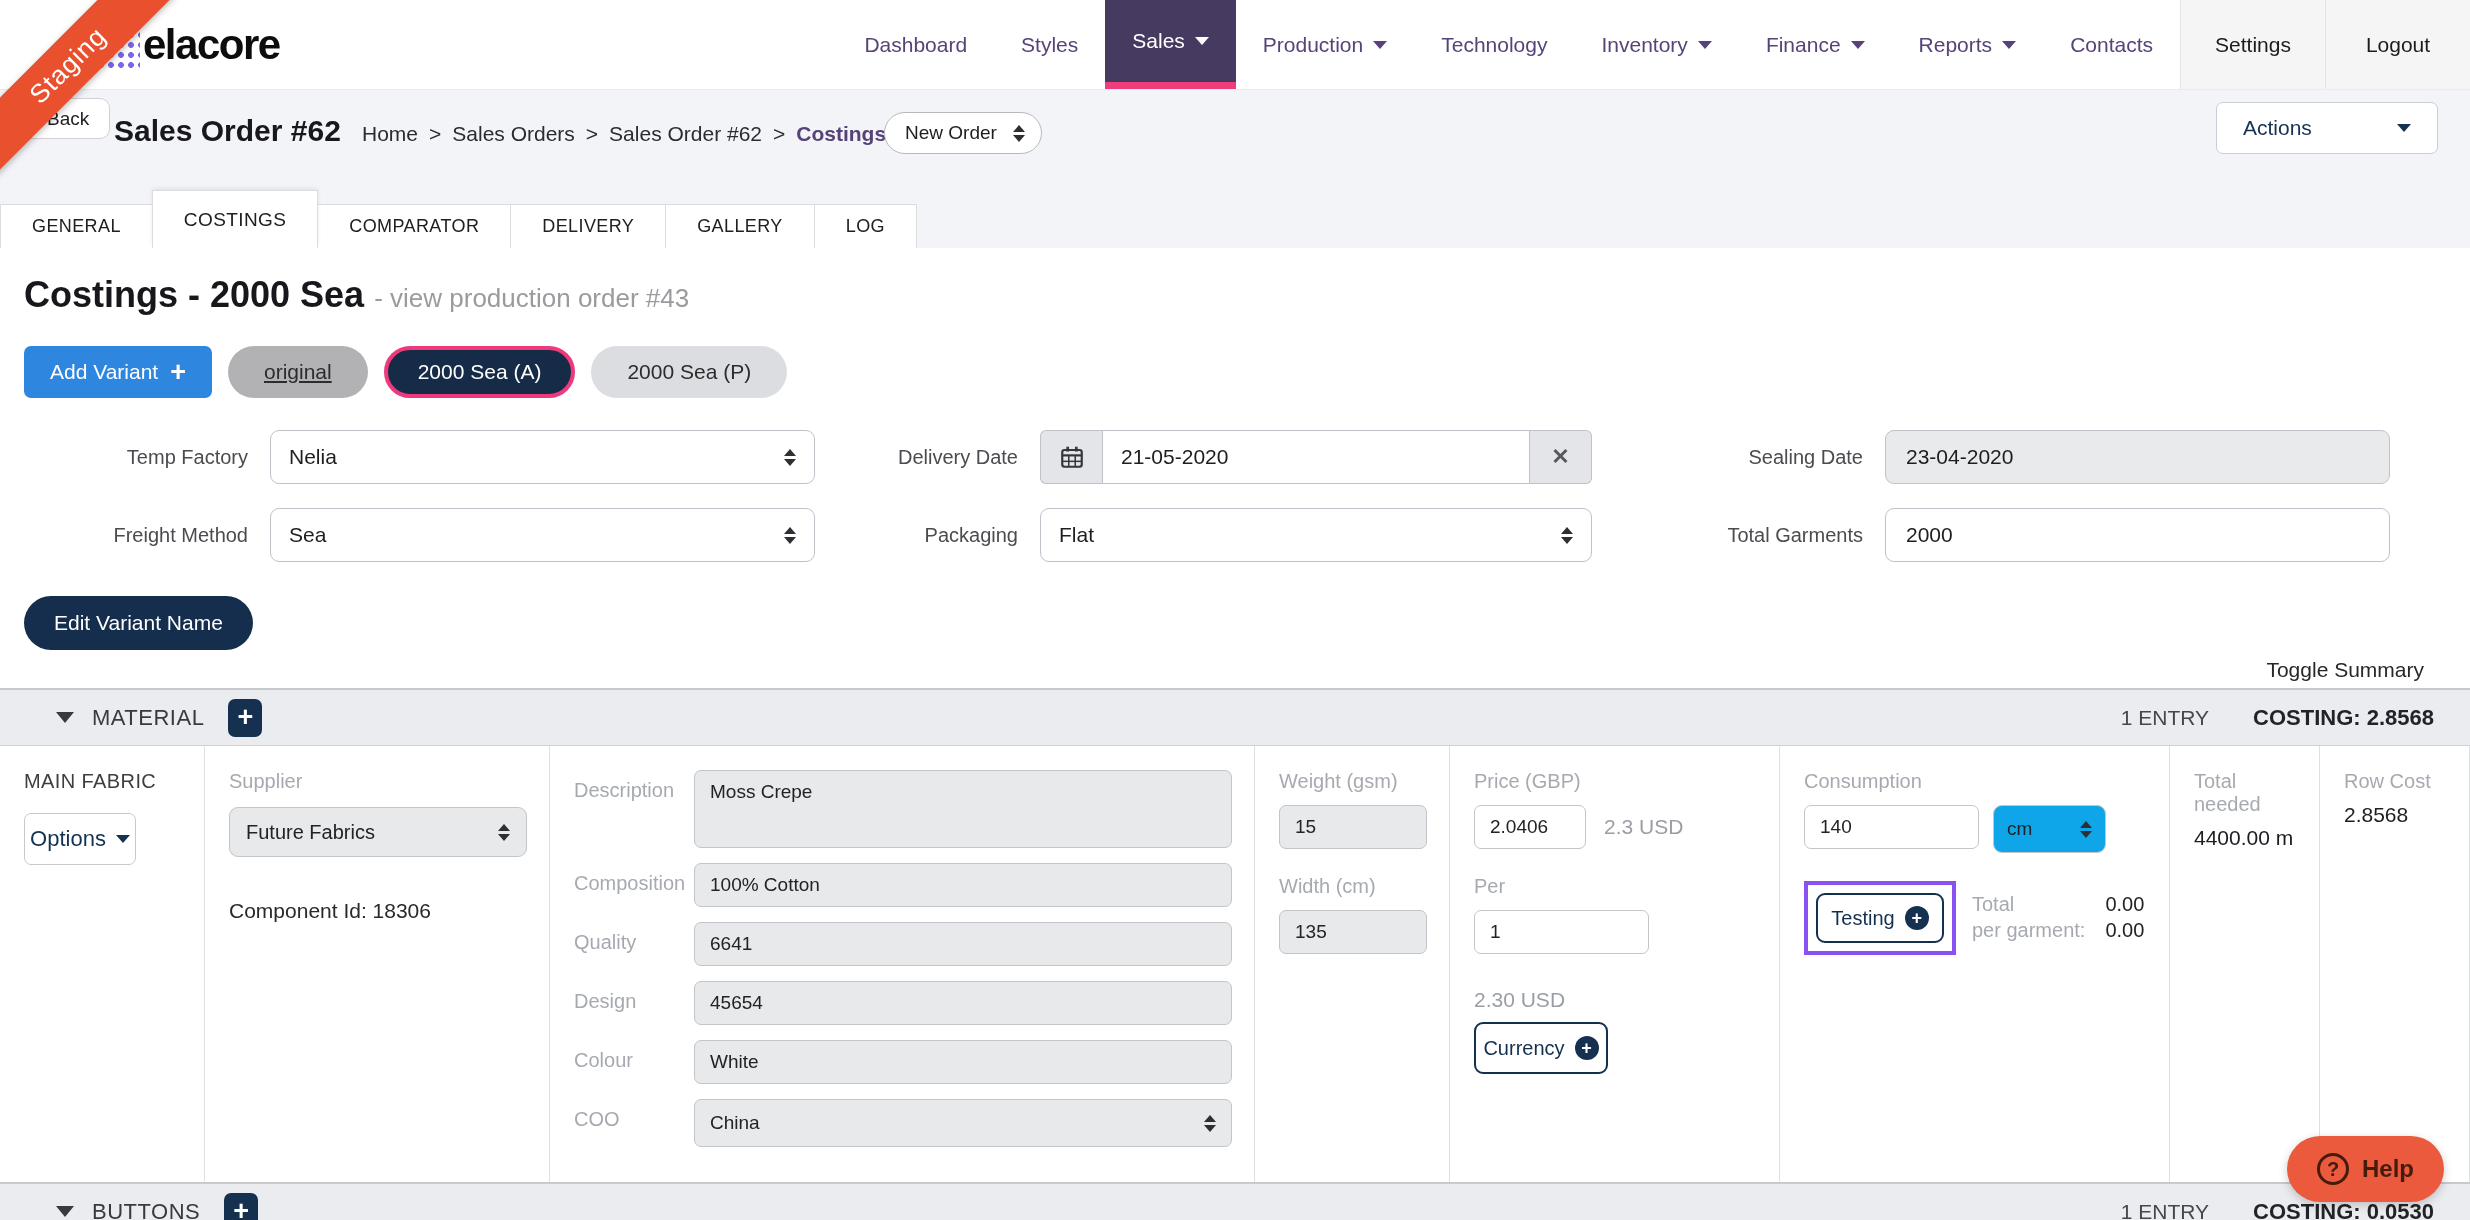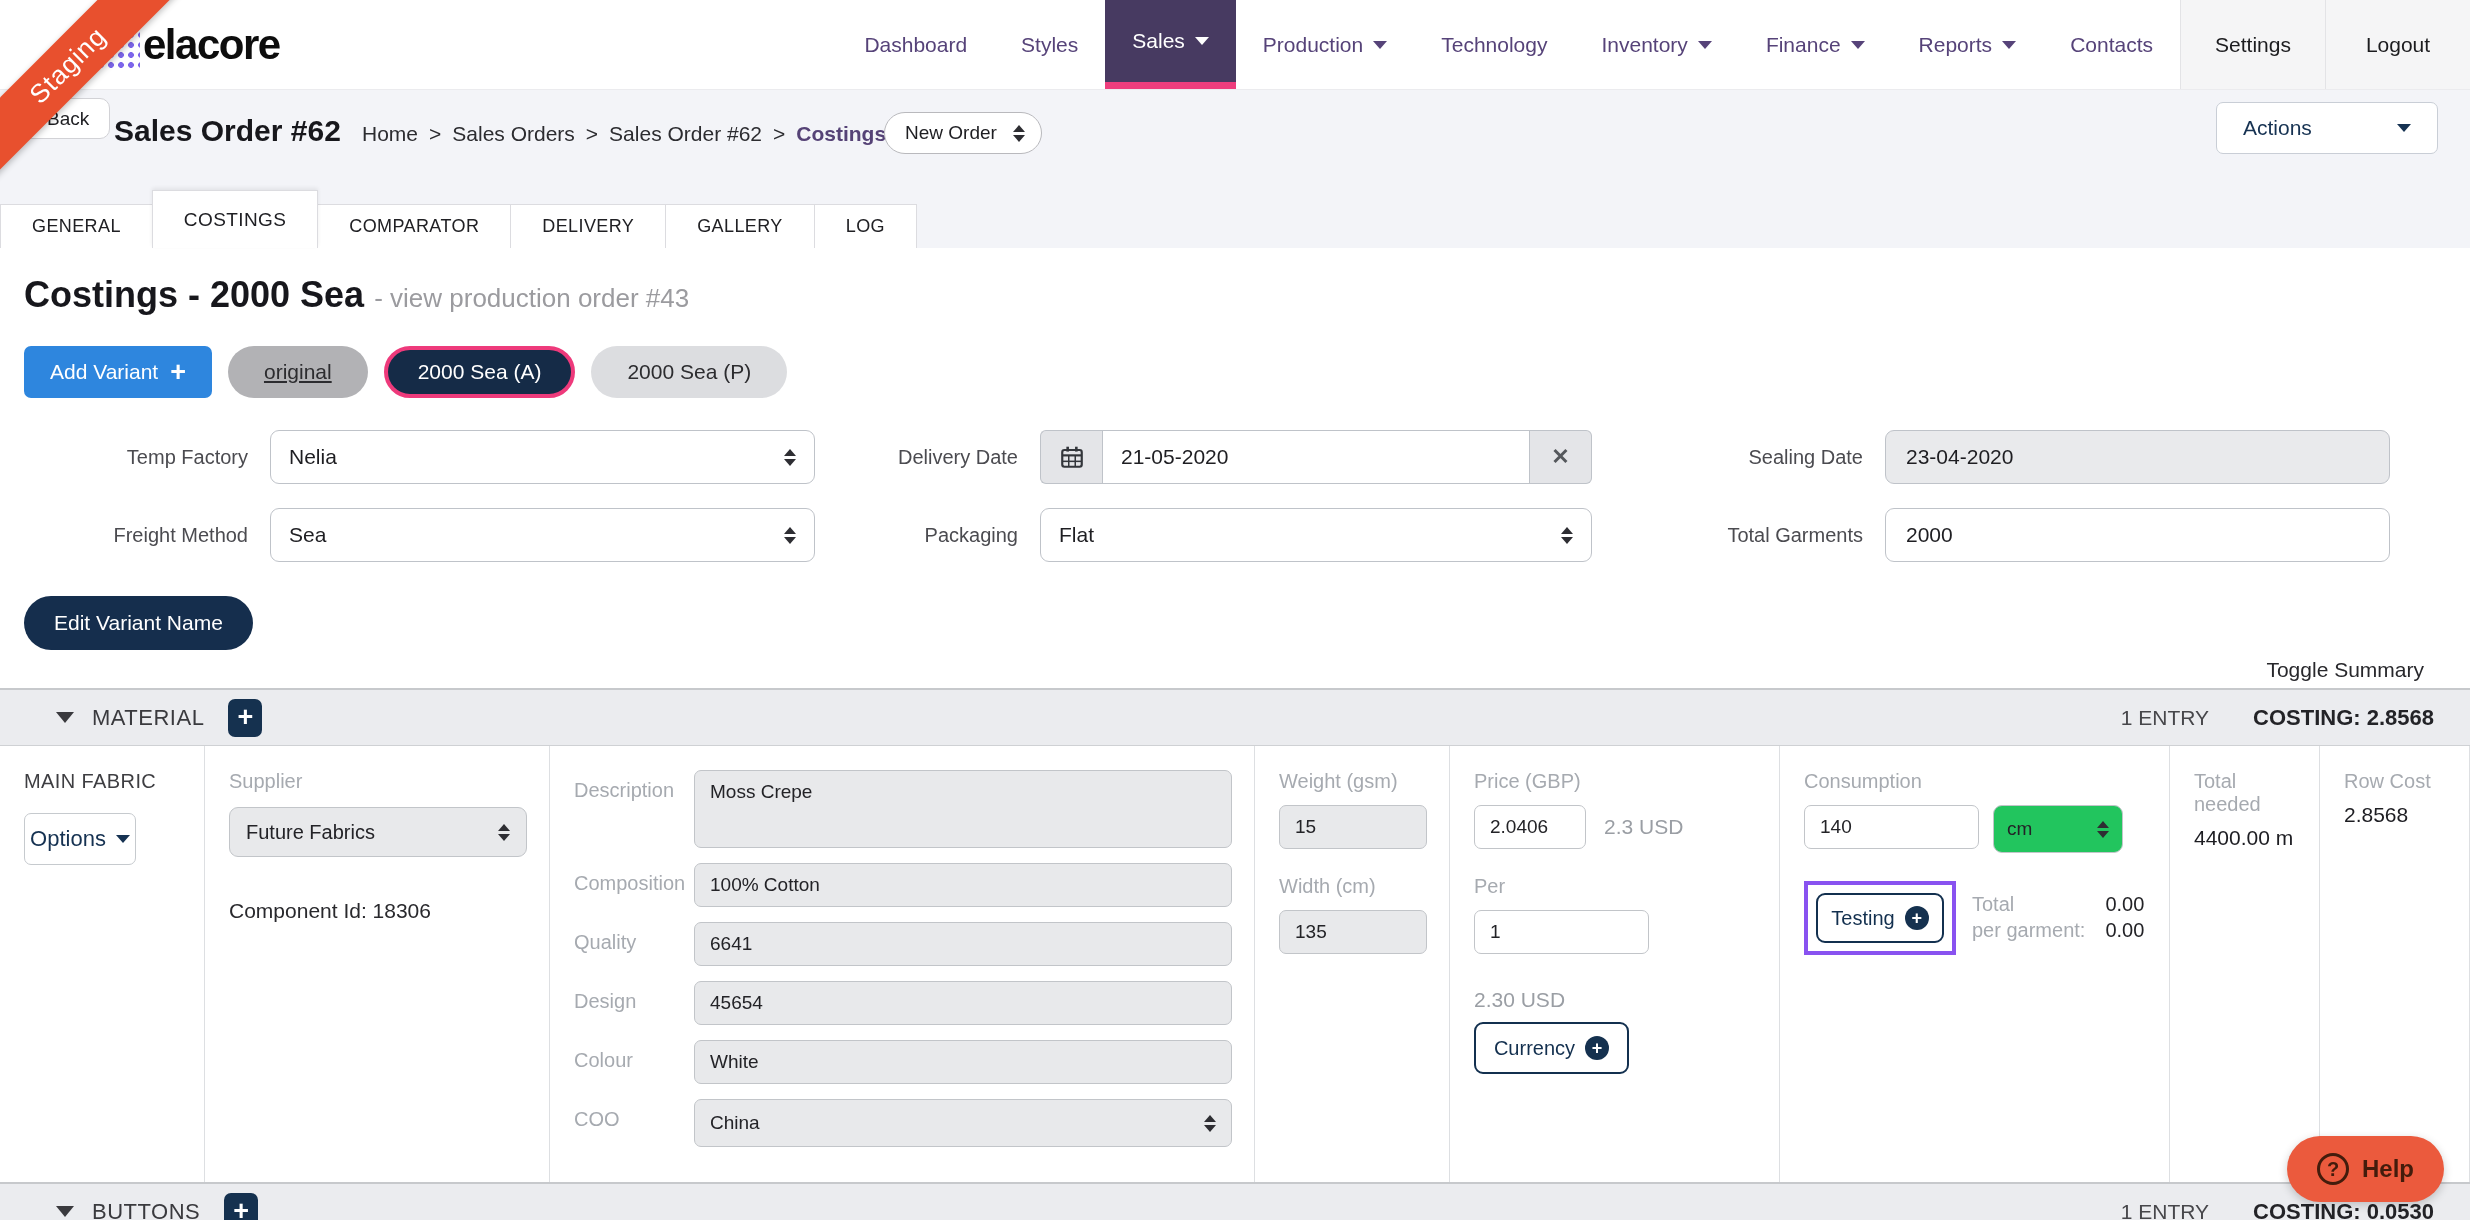--- a/index.html
+++ b/index.html
@@ -141,23 +141,23 @@
             color:#232327; padding:0 15px; font-family:inherit; }
   .stack-gap { margin-top:26px; }
   .priceline { margin-top:12px; display:flex; align-items:center; gap:18px; }
   .conv { font-size:21px; color:#9a9ea4; }
   .navybtn { background:#fff; border:2px solid #13304f; border-radius:9px; color:#13304f;
              font-size:20px; display:flex; align-items:center; justify-content:center; gap:10px;
              cursor:pointer; font-family:inherit; }
   .plus-circle { width:24px; height:24px; border-radius:50%; background:#15314f; color:#fff;
                  display:flex; align-items:center; justify-content:center; }
   .plus-circle::before { content:"+"; font-size:18px; font-weight:700; }
-  .btn-currency { width:155px; height:52px; margin-top:10px; }
+  .btn-currency { width:134px; height:52px; margin-top:10px; }
   .consline { margin-top:12px; display:flex; gap:14px; }
-  .unit-sel { width:130px; height:48px; background:#22c55e; border:1px solid #c2c5c9; border-radius:9px;
+  .unit-sel { width:113px; height:48px; background:#0ea5e9; border:1px solid #c2c5c9; border-radius:9px;
               display:flex; align-items:center; justify-content:space-between; padding:0 13px;
               font-size:19px; color:#232327; cursor:pointer; }
   .test-area { margin-top:28px; display:flex; align-items:flex-start; }
   .testing-wrap { border:4px solid #8952f0; padding:8px; }
   .btn-testing { width:128px; height:50px; }
   .tpg { margin-left:16px; padding-top:10px; display:flex; gap:20px; }
   .tpg-labels { font-size:20px; color:#a6aab0; line-height:26px; }
   .tpg-vals { font-size:20px; color:#232327; line-height:26px; text-align:right; }
   .tot-val { margin-top:10px; font-size:21px; color:#1d1d22; }
 

